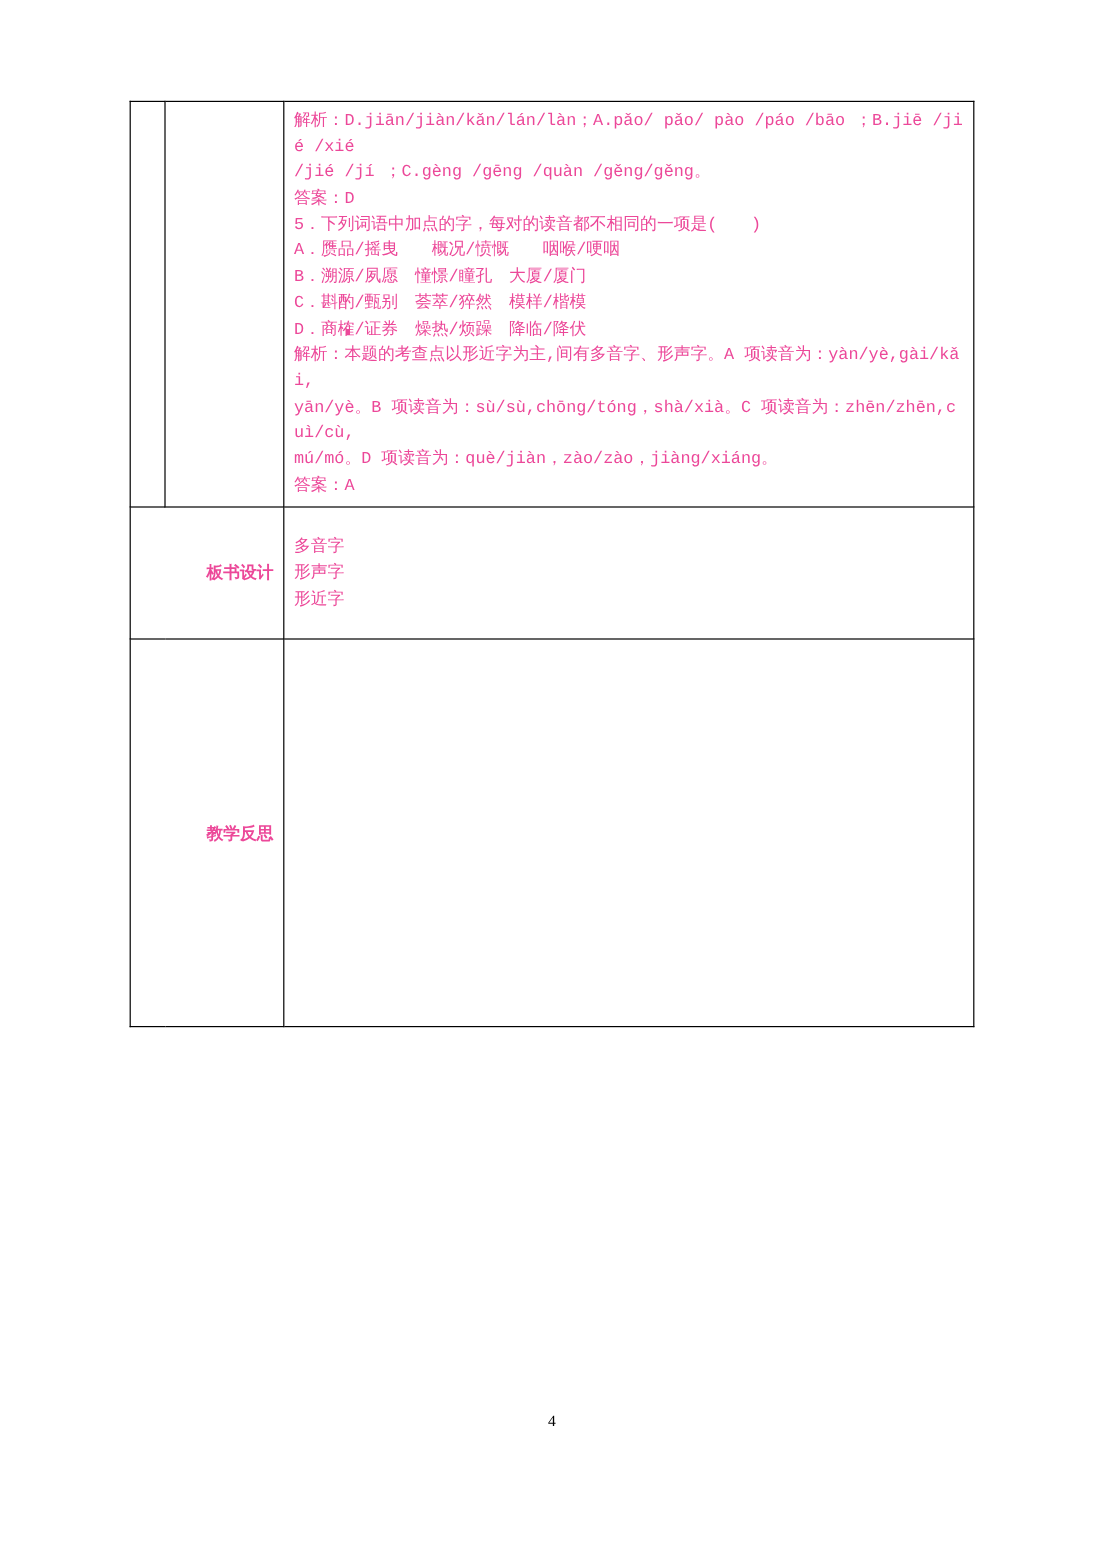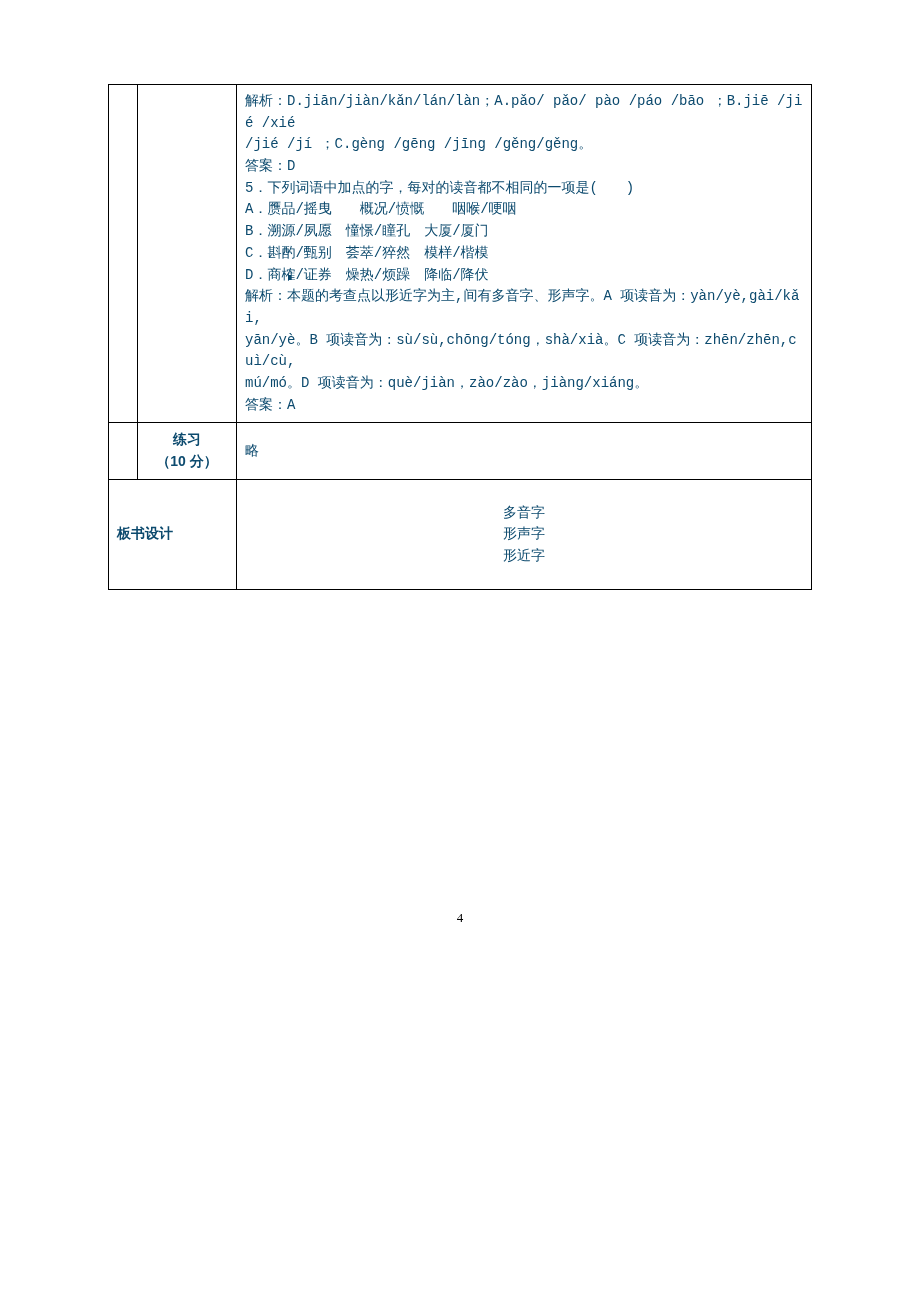--- a/index.html
+++ b/index.html
@@ -16,21 +16,21 @@
     border-collapse: collapse;
     width: 100%;
     table-layout: fixed;
   }
   td {
     border: 1px solid #000;
     vertical-align: middle;
     padding: 6px 8px;
     font-size: 14px;
     line-height: 1.55;
-    color: #0c4a6e;
+    color: #ec4899;
   }
   .col-narrow {
     width: 28px;
     padding: 0;
   }
   .col-label {
     width: 82px;
     text-align: center;
     vertical-align: middle;
   }
@@ -38,27 +38,26 @@
     font-weight: bold;
     font-family: "SimHei", "黑体", sans-serif;
   }
   .answer-cell {
     font-family: "SimSun", "宋体", "Courier New", monospace;
     word-break: break-all;
   }
   .board-cell {
     padding: 22px 8px;
     vertical-align: middle;
-    text-align: center;
   }
   .reflect-cell {
     height: 310px;
   }
   .label-merge {
-    text-align: left;
+    text-align: right;
     vertical-align: middle;
     font-weight: bold;
     font-family: "SimHei", "黑体", sans-serif;
   }
   .page-num {
     text-align: center;
     font-size: 13px;
     margin-top: 320px;
     font-family: "Times New Roman", serif;
   }
@@ -67,50 +66,48 @@
 <body>
 
 <div class="page">
   <table>
     <tbody>
         <tr>
       <td class="col-narrow"></td>
       <td class="col-label"></td>
       <td class="answer-cell">
         <span>解析：D.jiān/jiàn/kǎn/lán/làn；A.pǎo/ pǎo/ pào /páo /bāo ；B.jiē /jié /xié</span><br>
-        <span>/jié /jí ；C.gèng /gēng /jīng /gěng/gěng。</span><br>
+        <span>/jié /jí ；C.gèng /gēng /quàn /gěng/gěng。</span><br>
         <span>答案：D</span><br>
         <span>5．下列词语中加点的字，每对的读音都不相同的一项是(　　)</span><br>
         <span>A．赝品/摇曳　　概况/愤慨　　咽喉/哽咽</span><br>
         <span>B．溯源/夙愿　憧憬/瞳孔　大厦/厦门</span><br>
         <span>C．斟酌/甄别　荟萃/猝然　模样/楷模</span><br>
         <span>D．商榷/证券　燥热/烦躁　降临/降伏</span><br>
         <span>解析：本题的考查点以形近字为主,间有多音字、形声字。A 项读音为：yàn/yè,gài/kǎi,</span><br>
         <span>yān/yè。B 项读音为：sù/sù,chōng/tóng，shà/xià。C 项读音为：zhēn/zhēn,cuì/cù,</span><br>
         <span>mú/mó。D 项读音为：què/jiàn，zào/zào，jiàng/xiáng。</span><br>
         <span>答案：A</span>
       </td>
     </tr>
     <tr>
-      <td class="col-narrow"></td>
-      <td class="col-label bold">
-        <span>练习</span><br>
-        <span>（10 分）</span>
-      </td>
-      <td>
-        <span>略</span>
-      </td>
-    </tr>
-    <tr>
       <td colspan="2" class="label-merge board-cell">
         <span>板书设计</span>
       </td>
       <td class="board-cell">
         <span>多音字</span><br>
         <span>形声字</span><br>
         <span>形近字</span>
       </td>
     </tr>
+    <tr>
+      <td colspan="2" class="label-merge reflect-cell">
+        <span>教学反思</span>
+      </td>
+      <td class="reflect-cell">
+        <span></span>
+      </td>
+    </tr>
   </tbody>
     </table>
 
   <div class="page-num">4</div>
 </div>
 
 </body></html>

